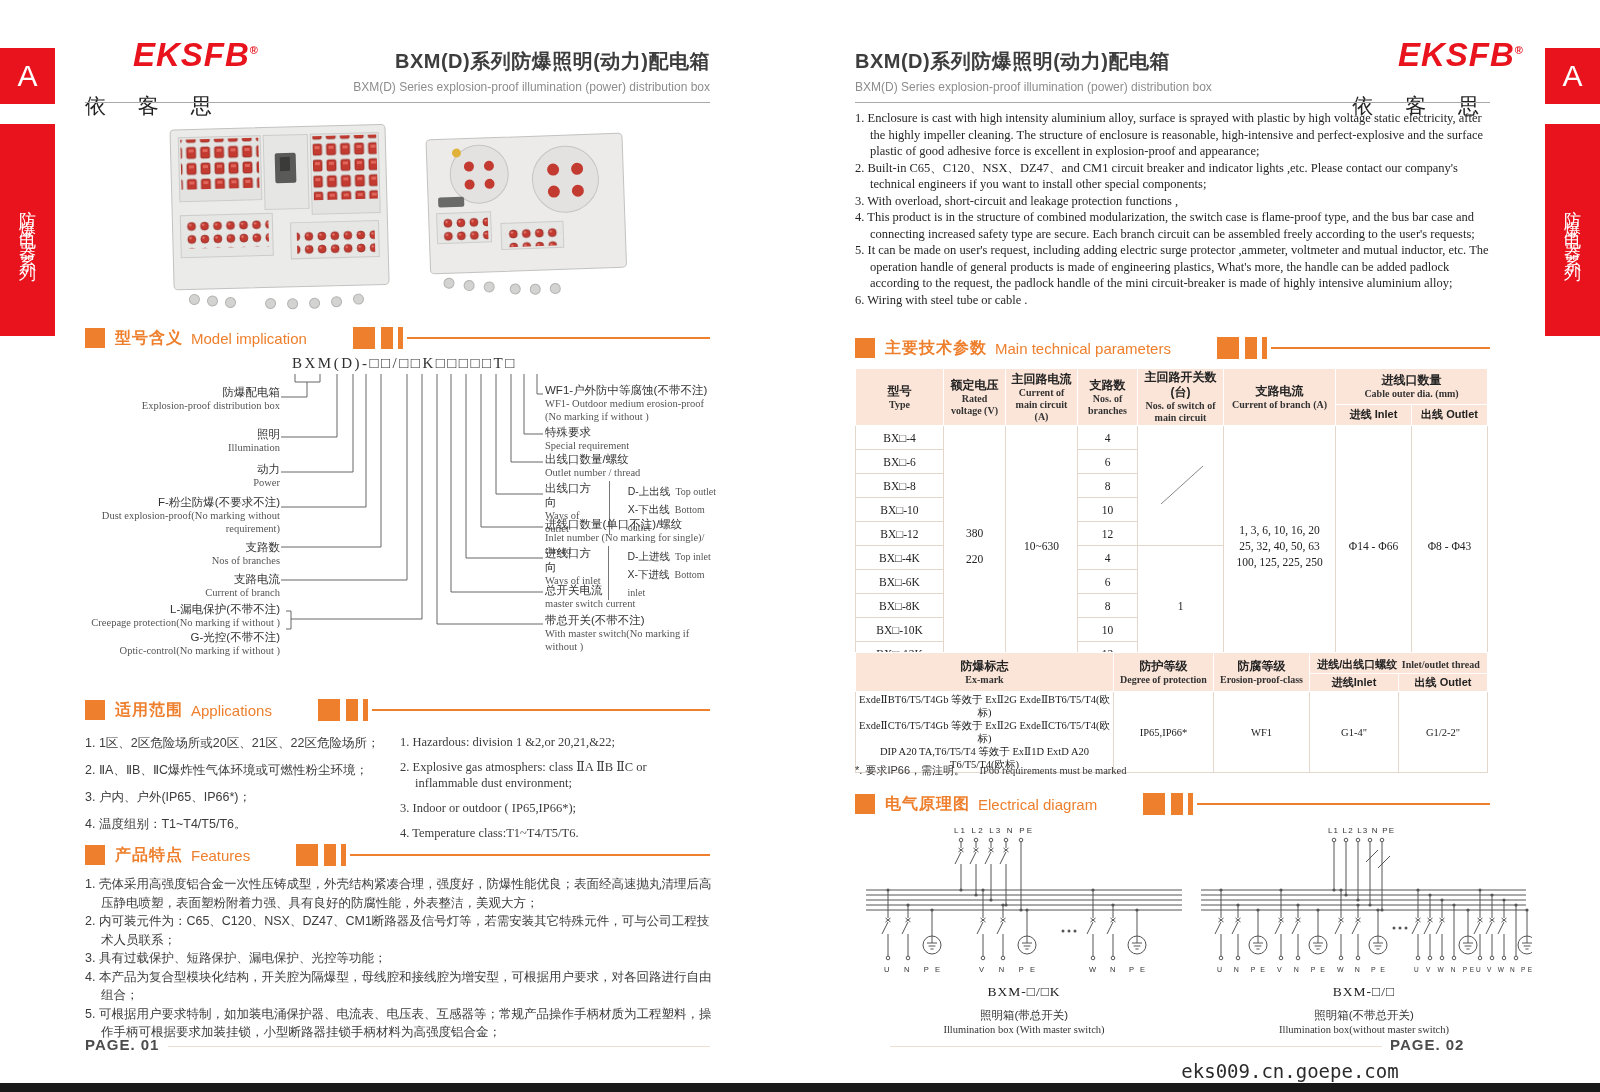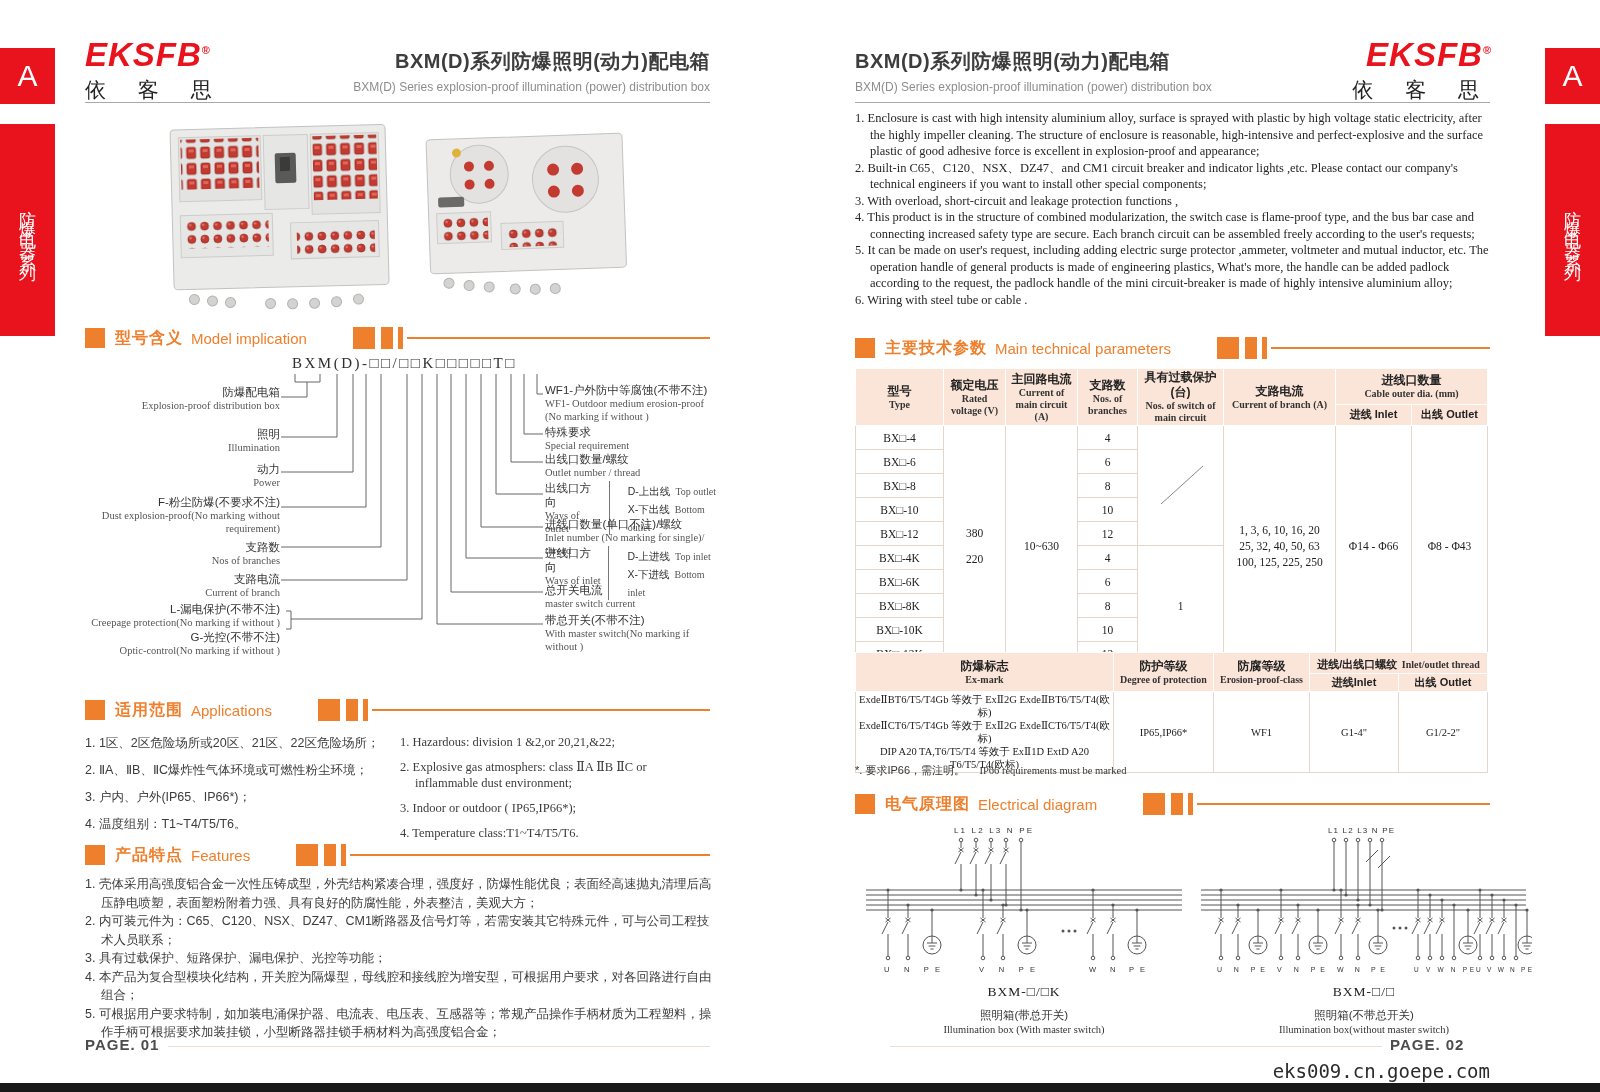--- a/index.html
+++ b/index.html
@@ -7,23 +7,23 @@
   .page{position:relative;width:1600px;height:1092px;background:#fff;overflow:hidden;
         font-family:"Liberation Sans","DejaVu Sans",sans-serif;color:#333;}
   .abs{position:absolute;}
   .serif{font-family:"Liberation Serif","DejaVu Serif",serif;}
   
   .tab-a{width:55px;height:56px;background:var(--red);color:#fff;display:flex;align-items:center;justify-content:center;
          font-size:30px;font-weight:400;}
   .tab-series{width:55px;height:212px;background:var(--red);display:flex;align-items:center;justify-content:center;}
   .tab-series span{writing-mode:vertical-rl;text-orientation:upright;color:#fff;font-size:17px;letter-spacing:11px;}
   
-  .logo{color:var(--red);font-weight:bold;font-style:italic;font-size:33px;letter-spacing:1px;line-height:1;}
+  .logo{color:var(--red);font-weight:bold;font-style:italic;font-size:33px;letter-spacing:1px;line-height:1;margin-left:48px;}
   .logo sup{font-size:11px;font-style:normal;}
-  .logo-sub{font-size:21px;color:#222;letter-spacing:13px;margin-top:5px;white-space:nowrap;}
+  .logo-sub{font-size:21px;color:#222;letter-spacing:13px;margin-top:21px;white-space:nowrap;}
   .ht-cn{font-size:20px;font-weight:bold;color:#3d3d3d;letter-spacing:0.5px;}
   .ht-en{font-size:12px;color:#8d8d8d;margin-top:5px;}
   .hline{height:1px;background:#a9a9a9;}
   
   .sec{display:flex;align-items:center;height:24px;}
   .sec .sq{width:20px;height:20px;background:var(--org);margin-right:10px;flex:none;}
   .sec .t-cn{font-size:16px;font-weight:bold;color:var(--org);letter-spacing:1px;white-space:nowrap;}
   .sec .t-en{font-size:15px;color:var(--org);margin-left:8px;white-space:nowrap;}
   .sec .blocks{display:flex;align-items:center;margin-left:46px;}
   .sec .b1{width:22px;height:22px;background:var(--org);margin-right:6px;}
@@ -375,21 +375,21 @@
           </th>
         <th rowspan="2">
             <div class="hcn">主回路电流</div>
             <div class="hen">Current of main circuit (A)</div>
           </th>
         <th rowspan="2">
             <div class="hcn">支路数</div>
             <div class="hen">Nos. of branches</div>
           </th>
         <th rowspan="2">
-            <div class="hcn">具有过载保护(台)</div>
+            <div class="hcn">主回路开关数(台)</div>
             <div class="hen">Nos. of switch of main circuit</div>
           </th>
         <th rowspan="2">
             <div class="hcn">支路电流</div>
             <div class="hen">Current of branch (A)</div>
           </th>
         <th colspan="2">
             <div class="hcn">进线口数量</div>
             <div class="hen">Cable outer dia. (mm)</div>
           </th>
@@ -690,16 +690,16 @@
     </g>
   </svg>
   <div class="abs dcap" style="left:1196px;top:984px;width:336px">
     <div class="m">BXM-□/□</div>
     <div class="c">照明箱(不带总开关)</div>
     <div class="e">Illumination box(without master switch)</div>
   </div>
 
   <div class="abs pgline" style="left:890px;top:1046px;width:492px"></div>
   <div class="abs pg" style="left:1390px;top:1036px;width:100px;text-align:left">PAGE. 02</div>
-  <div class="abs url" style="left:1090px;top:1060px;width:400px;text-align:right">eks009.cn.goepe.com</div>
+  <div class="abs url" style="left:1090px;top:1060px;width:400px;text-align:center">eks009.cn.goepe.com</div>
 
   <div class="bottombar"></div>
 </div>
 
 </body></html>

